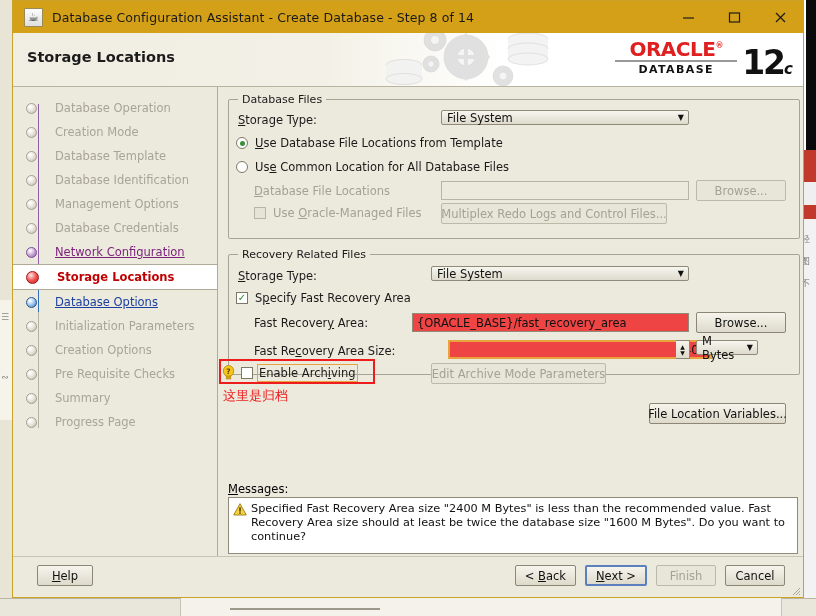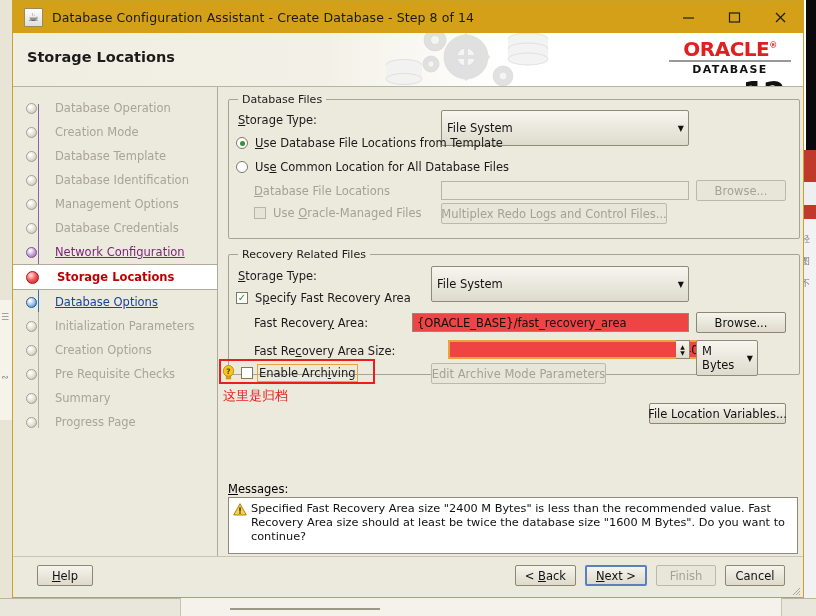--- a/index.html
+++ b/index.html
@@ -53,21 +53,21 @@
   .banner{
     height:53px;position:relative;overflow:hidden;
     background:linear-gradient(to right,#f0ede2 0%,#f3f1e7 40%,#ffffff 62%,#ffffff 100%);
     border-bottom:1px solid #b9b49f;
   }
   .banner-title{
     position:absolute;left:14px;top:16px;font-size:14.5px;font-weight:bold;color:#1b1b1b;
   }
   .banner-art{position:absolute;right:225px;top:-6px;width:200px;height:60px;opacity:.85;}
   .oracle-logo{position:absolute;right:12px;top:6px;text-align:center;width:205px;}
-  .ora-row{display:flex;align-items:flex-end;justify-content:flex-end;gap:5px;flex-direction:column;}
+  .ora-row{display:flex;align-items:flex-end;justify-content:flex-end;gap:5px;}
   .ora-word{font-family:"DejaVu Sans","Liberation Sans",sans-serif;font-weight:bold;font-size:20px;color:#e02020;letter-spacing:-0.5px;line-height:1;}
   .ora-reg{font-size:8px;vertical-align:super;color:#e02020;}
   .ora-12{font-weight:bold;font-size:33px;color:#111;line-height:.82;letter-spacing:-2px;}
   .ora-c{font-size:15px;font-style:italic;font-weight:bold;color:#111;}
   .ora-db{font-weight:bold;font-size:11px;letter-spacing:1.4px;color:#111;
     border-top:2px solid #999;padding-top:1px;margin-top:1px;width:122px;text-align:center;}
   .ora-left{display:flex;flex-direction:column;align-items:center;}
 
   
   .content{position:absolute;left:0;top:86px;right:0;bottom:40px;display:flex;}
@@ -113,21 +113,21 @@
   .grp-db{left:10px;top:6px;width:570px;height:144px;}
   .grp-rec{left:10px;top:161px;width:570px;height:125px;}
 
   .row{position:absolute;display:flex;align-items:center;}
   .lab{font-size:11.5px;color:#1a1a1a;white-space:nowrap;}
   .lab.dim{color:#a6a195;}
   .u{text-decoration:underline;}
 
   
   .combo{
-    height:36px;background:linear-gradient(#f7f6ef,#dedbcd);
+    height:15px;background:linear-gradient(#f7f6ef,#dedbcd);
     border:1px solid #8f8a79;border-radius:2px;
     display:flex;align-items:center;justify-content:space-between;
     padding:0 4px 0 5px;font-size:11.5px;color:#111;box-sizing:border-box;
     cursor:default;
   }
   .combo .arrow{font-size:8px;color:#111;margin-left:6px;}
 
   
   .tfield{
     height:19px;background:#ef4444;border:1px solid #8f8a79;

